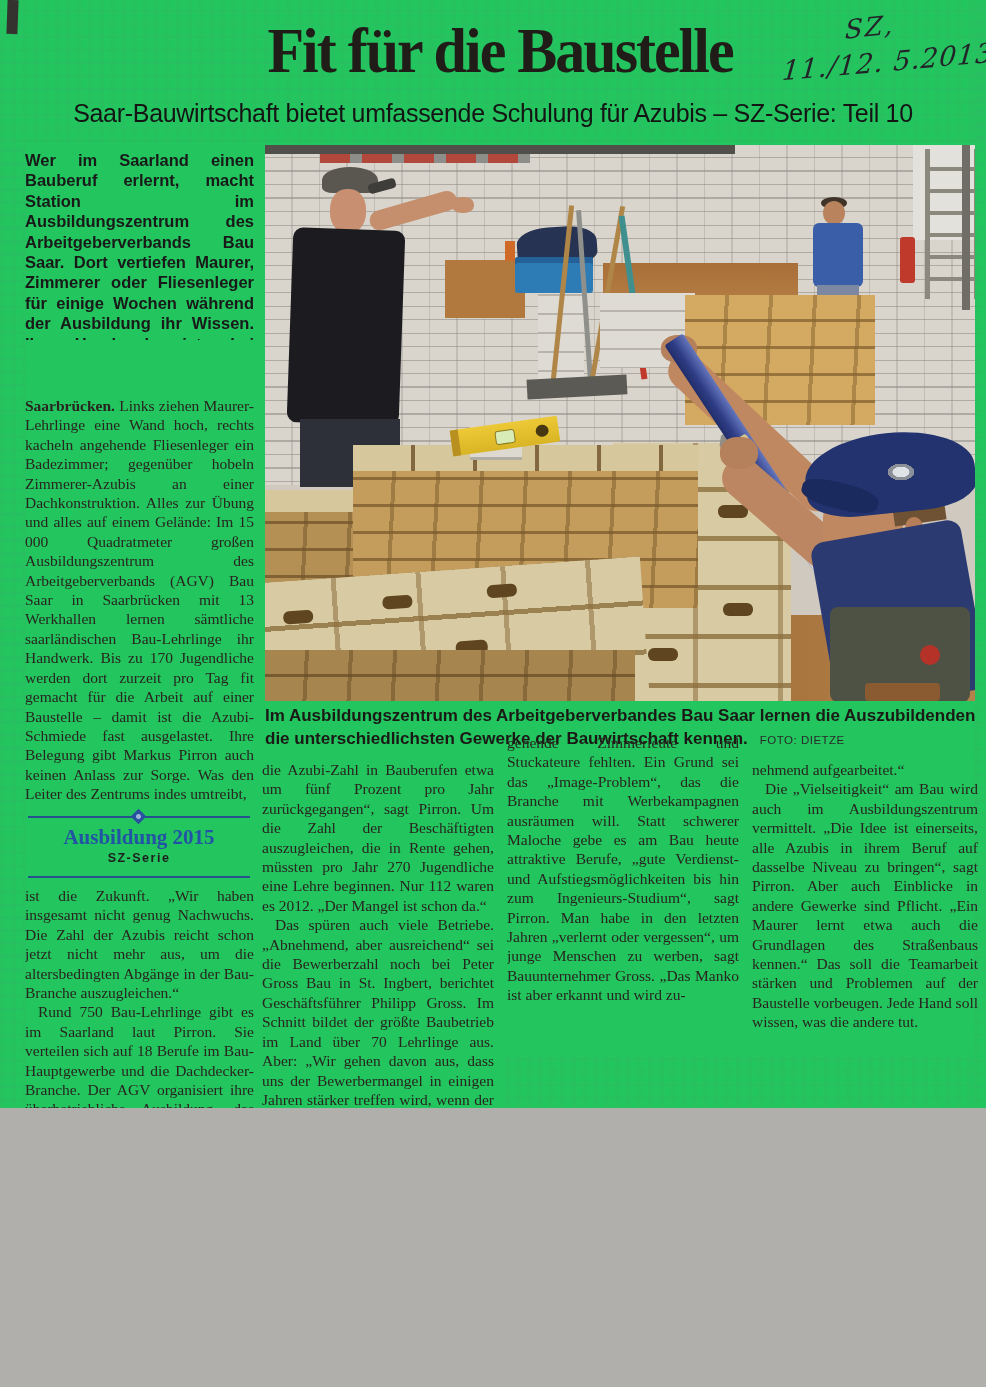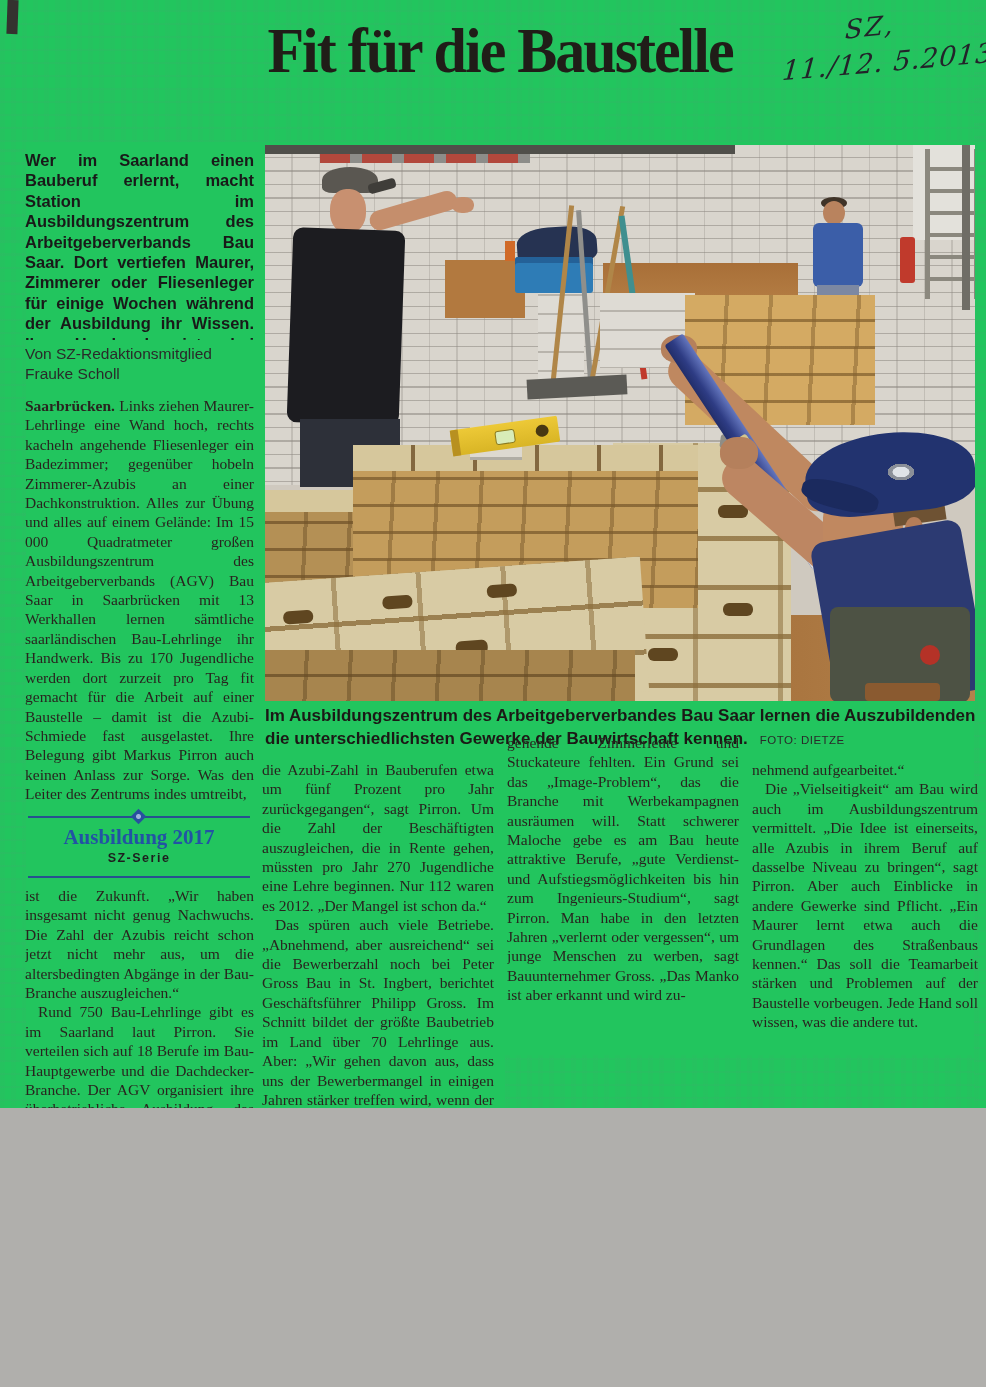--- a/index.html
+++ b/index.html
@@ -62,33 +62,30 @@
 
   <div class="ghost" style="left:0;top:0;width:986px;height:142px;"></div>
   <div class="ghost" style="left:0;top:142px;width:26px;height:1245px;"></div>
   <div class="ghost" style="left:974px;top:0;width:12px;height:1387px;"></div>
   <div class="ghost" style="left:505px;top:1055px;width:470px;height:330px;"></div>
   <div class="corner-mark"></div>
 
   <div class="headline">Fit für die Baustelle</div>
   <div class="handwrite hw1">SZ,</div>
   <div class="handwrite hw2">11./12. 5.2013</div>
+  <div class="subtitle">Saar-Bauwirtschaft bietet umfassende Schulung für Azubis – SZ-Serie: Teil 10</div>
 
   <div class="col intro" style="left:25px;top:150px;width:229px;height:190px;">Wer im Saarland einen Bauberuf erlernt, macht Station im Ausbildungszentrum des Arbeitgeberverbands Bau Saar. Dort vertiefen Maurer, Zimmerer oder Fliesenleger für einige Wochen während der Ausbildung ihr Wissen. Ihr Handwerk ist bei Jugendlichen indes immer weniger gefragt.</div>
-  <div class="col byline" style="left:25px;top:344px;width:229px;height:46px;">
-    <div>Von SZ-Redaktionsmitglied</div>
-    <div>Frauke Scholl</div>
-  </div>
   <div class="col body" style="left:25px;top:396px;width:229px;height:417px;">
     <p><span class="dateline">Saarbrücken.</span> <span>Links ziehen Maurer-Lehrlinge eine Wand hoch, rechts kacheln angehende Fliesenleger ein Badezimmer; gegenüber hobeln Zimmerer-Azubis an einer Dachkonstruktion. Alles zur Übung und alles auf einem Gelände: Im 15 000 Quadratmeter großen Ausbildungszentrum des Arbeitgeberverbands (AGV) Bau Saar in Saarbrücken mit 13 Werkhallen lernen sämtliche saarländischen Bau-Lehrlinge ihr Handwerk. Bis zu 170 Jugendliche werden dort zurzeit pro Tag fit gemacht für die Arbeit auf einer Baustelle – damit ist die Azubi-Schmiede fast ausgelastet. Ihre Belegung gibt Markus Pirron auch keinen Anlass zur Sorge. Was den Leiter des Zentrums indes umtreibt,</span></p>
   </div>
 
   <div class="series-box">
     <div class="diamond"></div>
-    <div class="series-title">Ausbildung 2017</div>
+    <div class="series-title">Ausbildung 2015</div>
     <div class="series-sub">SZ-Serie</div>
   </div>
 
   <div class="col body" style="left:25px;top:886px;width:229px;height:500px;">
     <p>ist die Zukunft. „Wir haben insgesamt nicht genug Nachwuchs. Die Zahl der Azubis reicht schon jetzt nicht mehr aus, um die altersbedingten Abgänge in der Bau-Branche auszugleichen.“</p>
     <p class="ind">Rund 750 Bau-Lehrlinge gibt es im Saarland laut Pirron. Sie verteilen sich auf 18 Berufe im Bau-Hauptgewerbe und die Dachdecker-Branche. Der AGV organisiert ihre überbetriebliche Ausbildung, das heißt den Pflicht-Teil der Lehre neben dem Einsatz im Betrieb und der Berufsschule. 37 Wochen ihrer drei Lehrjahre verbringen die Azubis in den Übungshallen, sagt Pirron. Die umfangreiche Schulung diene der vertieften Ausbildung von „qualifiziertem Nachwuchs“ – und der wird am Bau dringend gebraucht. Die Branche bildet längst für den akuten Bedarf aus, eine Übernahme ist Azubis fast sicher. „In den letzten zehn Jahren ist</p>
   </div>
 
   <div class="photo">
     <div class="brick-white" style="left:0;top:0;width:710px;height:340px;"></div>

